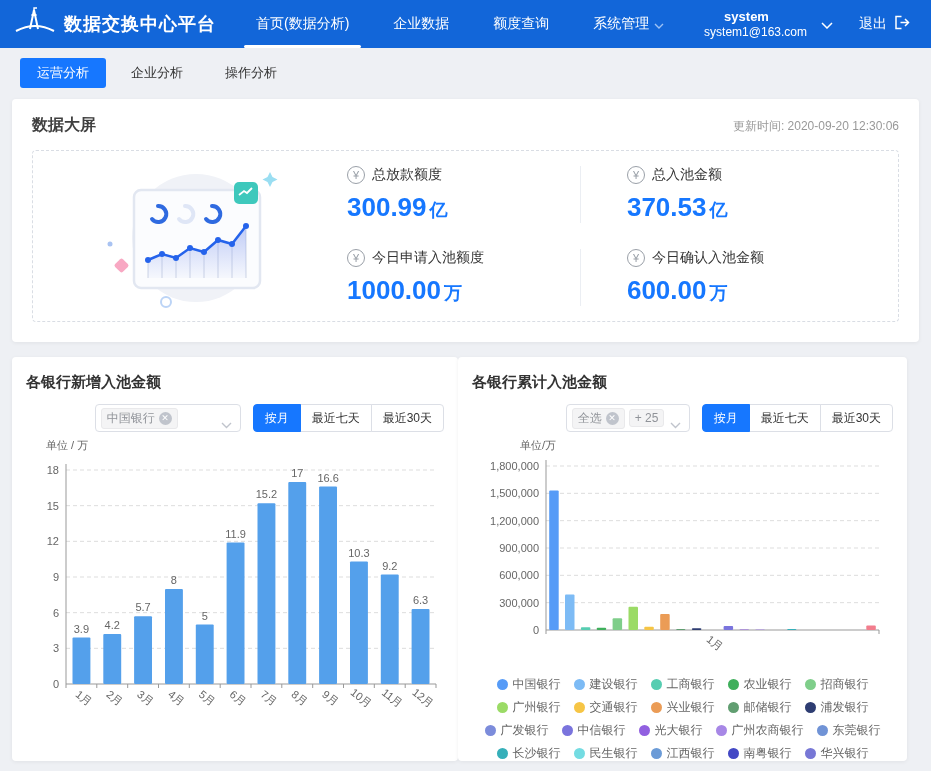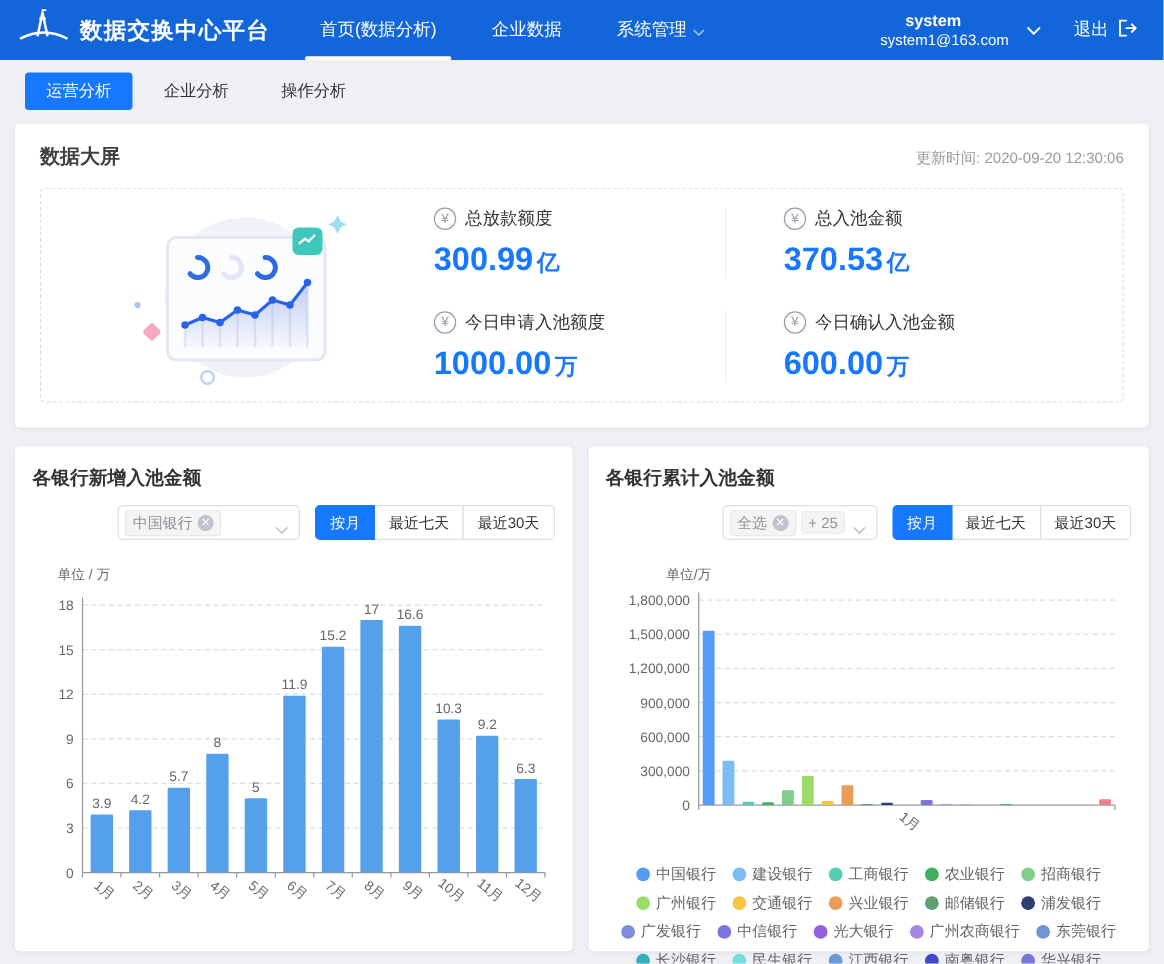--- a/index.html
+++ b/index.html
@@ -35,38 +35,38 @@
   .illustration { width:300px; display:flex; justify-content:center; flex:none; }
   .stats-grid { flex:1; display:grid; grid-template-columns:1fr 1.3fr; row-gap:26px; align-content:center; }
   .stat { padding-left:4px; }
   .stat.col2 { border-left:1px solid #ebeef3; padding-left:46px; }
   .stat-label { display:flex; align-items:center; gap:7px; font-size:14px; color:#333; }
   .yen-icon { width:18px; height:18px; border:1px solid #9aa0a8; border-radius:50%; color:#9aa0a8; font-size:11px; line-height:16px; text-align:center; display:inline-block; }
   .stat-value { margin-top:8px; color:#1677ff; font-weight:bold; font-size:26px; display:flex; align-items:baseline; gap:3px; }
   .stat-unit { font-size:18px; font-weight:bold; }
 
   
-  .charts-row { display:flex; gap:13px; margin:15px 12px 0; }
+  .charts-row { display:flex; margin:15px 12px 0; }
   .chart-card { padding:16px 14px 12px; }
   .chart-card.left { width:446px; height:404px; }
   .chart-card.right { width:449px; height:404px; }
   .chart-card h3 { font-size:15px; color:#333; }
   .controls { display:flex; justify-content:flex-end; align-items:center; gap:12px; margin-top:12px; }
   .select { position:relative; height:28px; border:1px solid #dcdfe6; border-radius:4px; background:#fff; display:flex; align-items:center; gap:4px; padding:0 26px 0 5px; cursor:pointer; }
   .select.w-left { width:146px; } .select.w-right { width:124px; }
   .tag { display:flex; align-items:center; gap:4px; background:#f4f4f5; border:1px solid #e9e9eb; border-radius:3px; color:#909399; font-size:12px; padding:1px 5px; white-space:nowrap; }
   .tag-x { width:13px; height:13px; border-radius:50%; background:#c0c4cc; color:#fff; font-size:9px; line-height:13px; text-align:center; cursor:pointer; }
   .sel-chevron { position:absolute; right:8px; top:10px; }
   .btn-group { display:flex; }
   .btn { height:28px; padding:0 11px; font-size:12px; color:#333; background:#fff; border:1px solid #dcdfe6; cursor:pointer; white-space:nowrap; font-family:inherit; }
   .btn + .btn { margin-left:-1px; }
   .btn:first-child { border-radius:4px 0 0 4px; }
   .btn:last-child { border-radius:0 4px 4px 0; }
   .btn.active { background:#1677ff; border-color:#1677ff; color:#fff; position:relative; }
-  .chart-box { margin-top:18px; }
+  .chart-box { margin-top:4px; }
   .chart-box text.ax { font-size:11px; fill:#666; }
   .legend { display:flex; flex-wrap:wrap; justify-content:center; column-gap:13px; row-gap:6px; margin-top:4px; padding:0 6px; }
   .legend-item { display:flex; align-items:center; gap:5px; font-size:12px; color:#666; cursor:pointer; }
   .legend-dot { width:11px; height:11px; border-radius:50%; flex:none; }
 </style>
 </head>
 <body>
 
 <div class="page">
 
@@ -83,20 +83,23 @@
       <span class="brand-title">数据交换中心平台</span>
     </div>
 
     <nav class="nav">
       <div class="nav-item">
         <span>首页(数据分析)</span>
         <span class="nav-underline"></span>
       </div>
       <div class="nav-item">
         <span>企业数据</span>
+      </div>
+      <div class="nav-item">
+        <span>额度查询</span>
       </div>
       <div class="nav-item">
         <span>系统管理</span>
         <span>
           <svg width="10" height="6" viewBox="0 0 10 6">
               <path d="M1 1 L5 5 L9 1" stroke="#9ec2f5" stroke-width="1.4" fill="none"></path>
             </svg>
         </span>
       </div>
     </nav>

